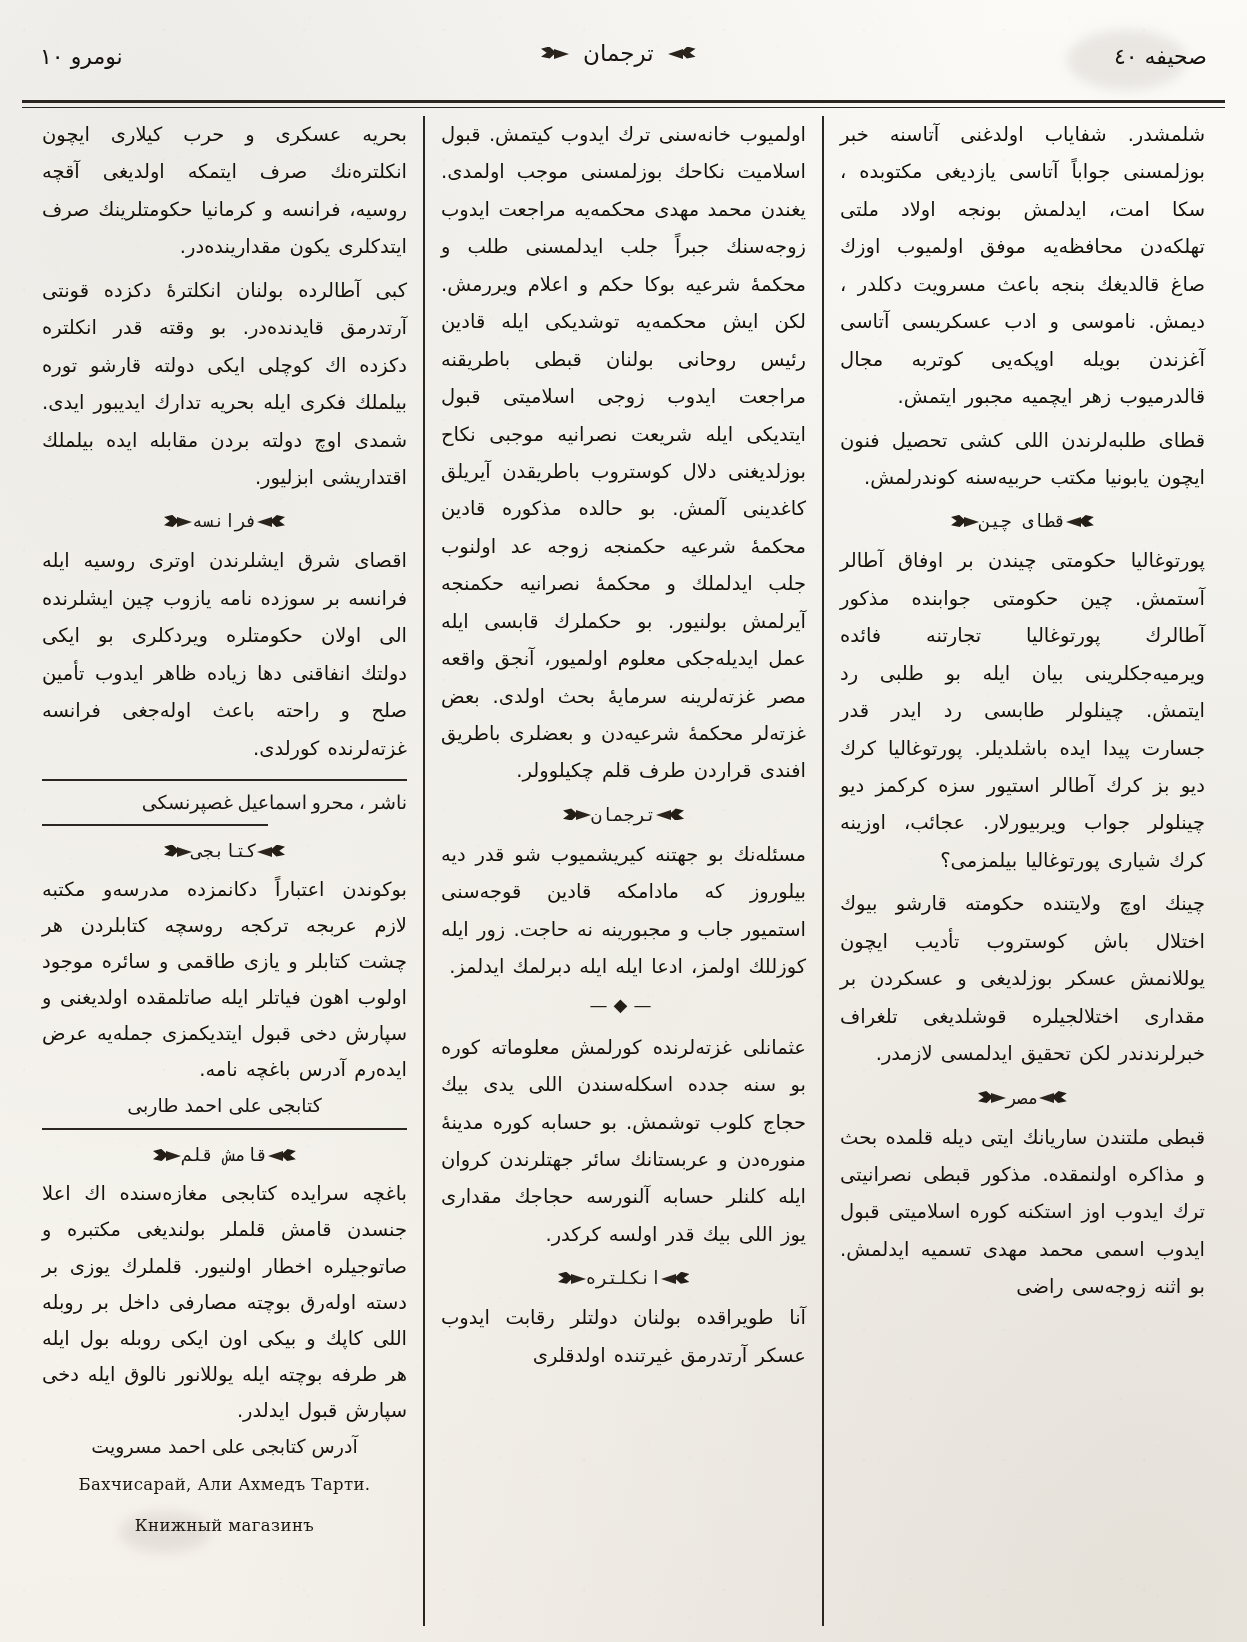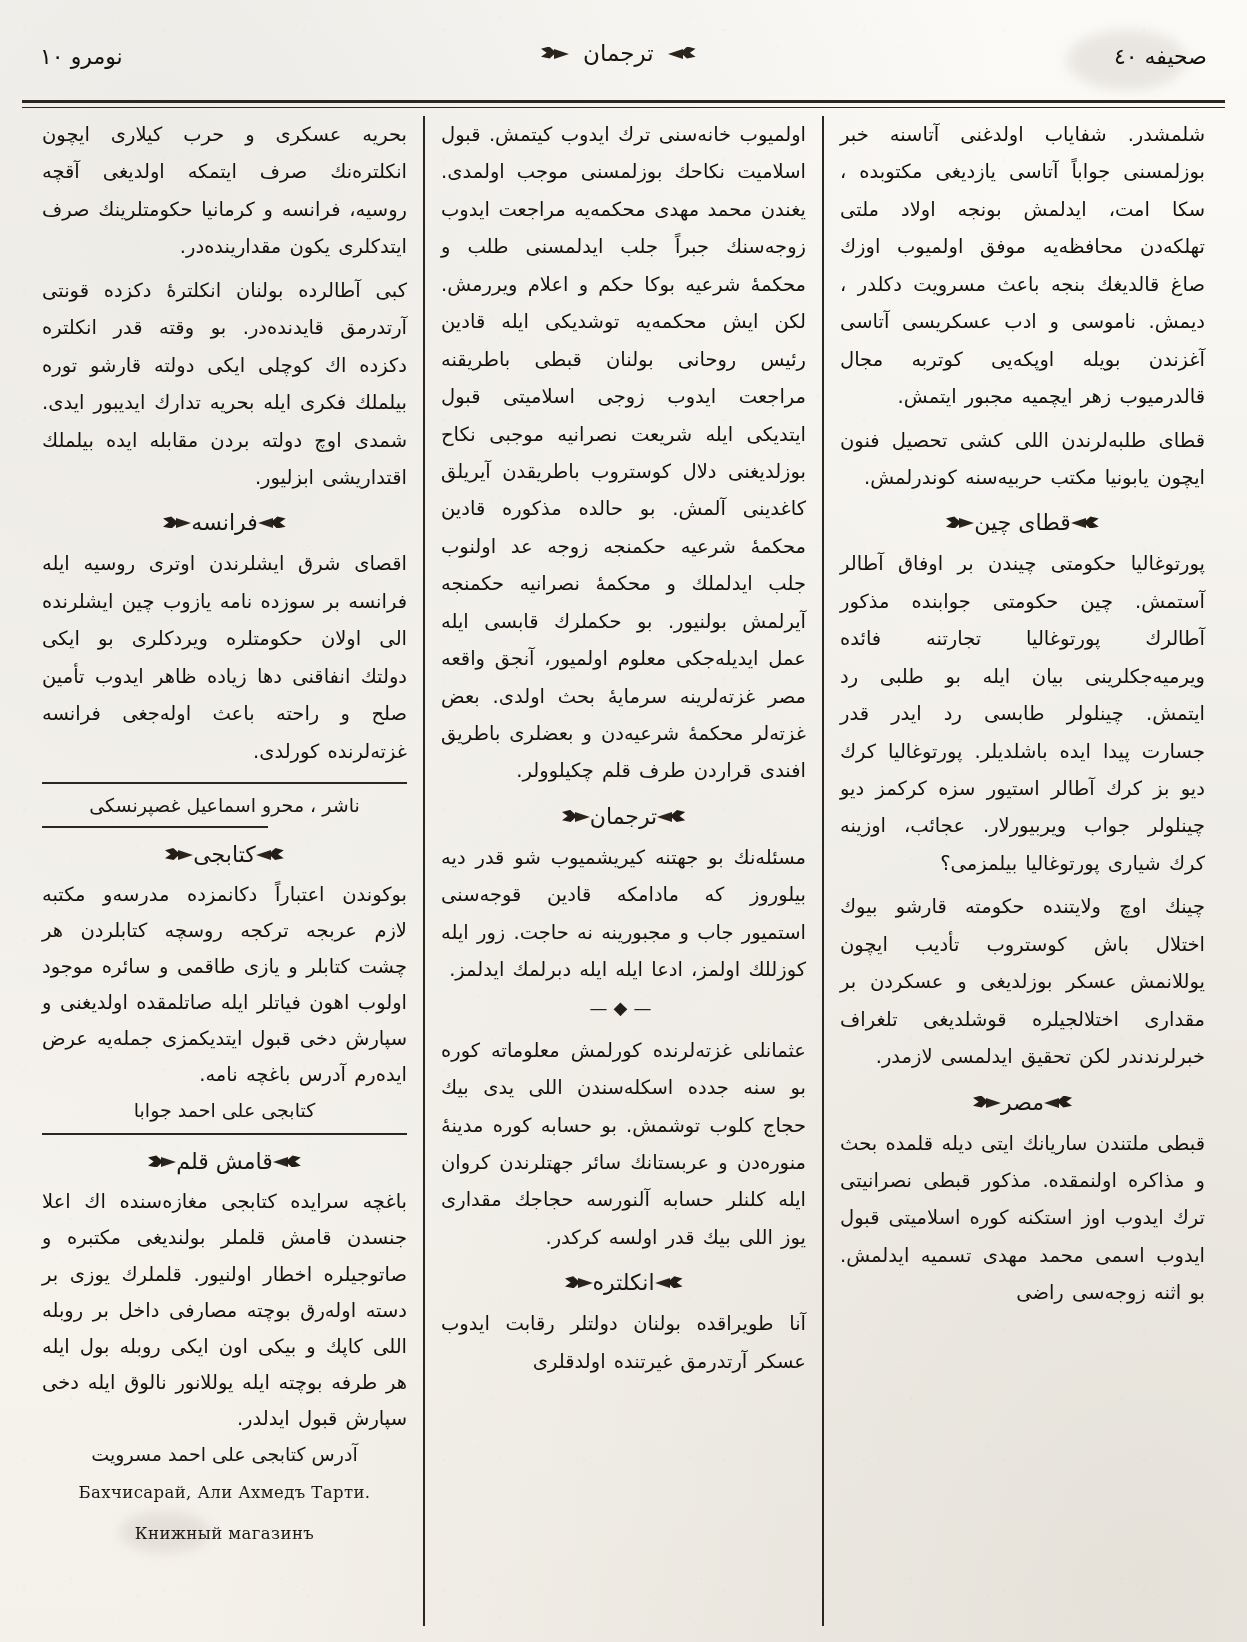--- a/index.html
+++ b/index.html
@@ -138,22 +138,23 @@
   }
   .para.tight { line-height: 1.85; }
 
   .section-head {
     text-align: center;
     margin: 14px 0 10px 0;
     display: flex;
     align-items: center;
     justify-content: center;
     gap: 0;
-    font-size: 22px;
+    font-size: 18px;
     letter-spacing: 1px;
+    font-family: Liberation Mono, monospace;
   }
   .section-head .orn::after { background: #231d16; }
 
   .hr-full {
     border: 0;
     border-top: 2px solid #2b261f;
     margin: 12px 0 10px 0;
   }
   .hr-short {
     border: 0;
@@ -165,23 +166,24 @@
     text-align: center;
     font-size: 18px;
     margin: 10px 0 12px 0;
     letter-spacing: 6px;
     color: #241e17;
   }
   .diamond-sep span { display: inline-block; transform: translateY(-2px); }
 
   .sign-line {
     font-size: 19px;
-    text-align: center;
+    text-align: right;
     margin: 2px 0 6px 0;
     letter-spacing: 0.5px;
+    font-family: Liberation Serif, serif;
   }
   .sign-center {
     font-size: 19px;
     text-align: center;
     margin: 4px 0 6px 0;
   }
   .cyr {
     direction: ltr;
     text-align: center;
     font-family: "DejaVu Serif", serif;
@@ -279,21 +281,21 @@
       <hr class="hr-full">
       <div class="sign-line">ناشر ، محرو اسماعیل غصپرنسکی</div>
       <hr class="hr-short">
 
       <div class="section-head">
         <span class="orn"></span>
         <span>کتابجی</span>
         <span class="orn flip"></span>
       </div>
       <p class="para tight">بوکوندن اعتباراً دکانمزده مدرسه‌و مکتبه لازم عربجه ترکجه روسچه کتابلردن هر چشت کتابلر و یازی طاقمی و سائره موجود اولوب اهون فیاتلر ایله صاتلمقده اولدیغنی و سپارش دخی قبول ایتدیکمزی جمله‌یه عرض ایدەرم آدرس باغچه نامه.</p>
-      <div class="sign-center">کتابجی علی احمد جوابا</div>
+      <div class="sign-center">کتابجی علی احمد طاربی</div>
       <hr class="hr-full">
 
       <div class="section-head">
         <span class="orn"></span>
         <span>قامش قلم</span>
         <span class="orn flip"></span>
       </div>
       <p class="para tight">باغچه سرایده کتابجی مغازه‌سنده اك اعلا جنسدن قامش قلملر بولندیغی مکتبره و صاتوجیلره اخطار اولنیور. قلملرك یوزی بر دسته اوله‌رق بوچته مصارفی داخل بر روبله اللی كاپك و بیکی اون ایکی روبله بول ایله هر طرفه بوچته ایله یوللانور نالوق ایله دخی سپارش قبول ایدلدر.</p>
 
       <div class="bottom-block">

